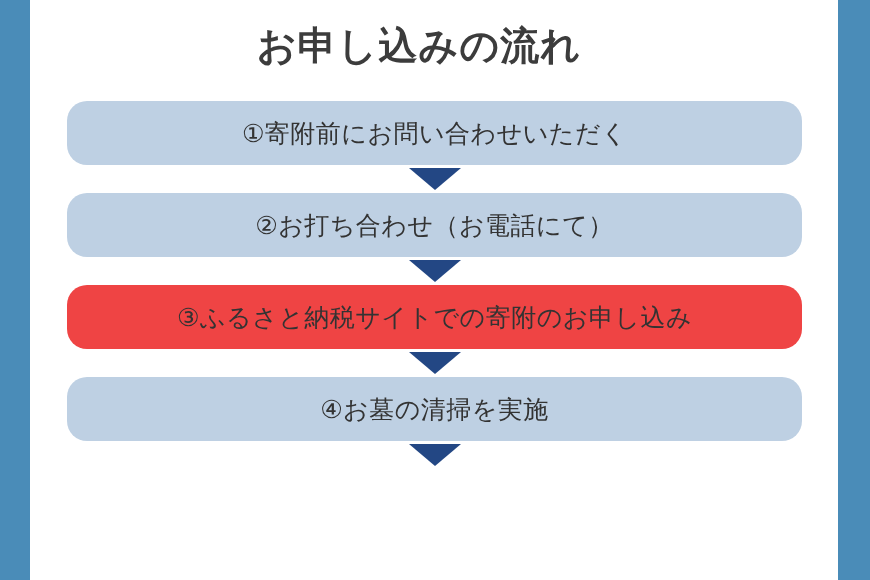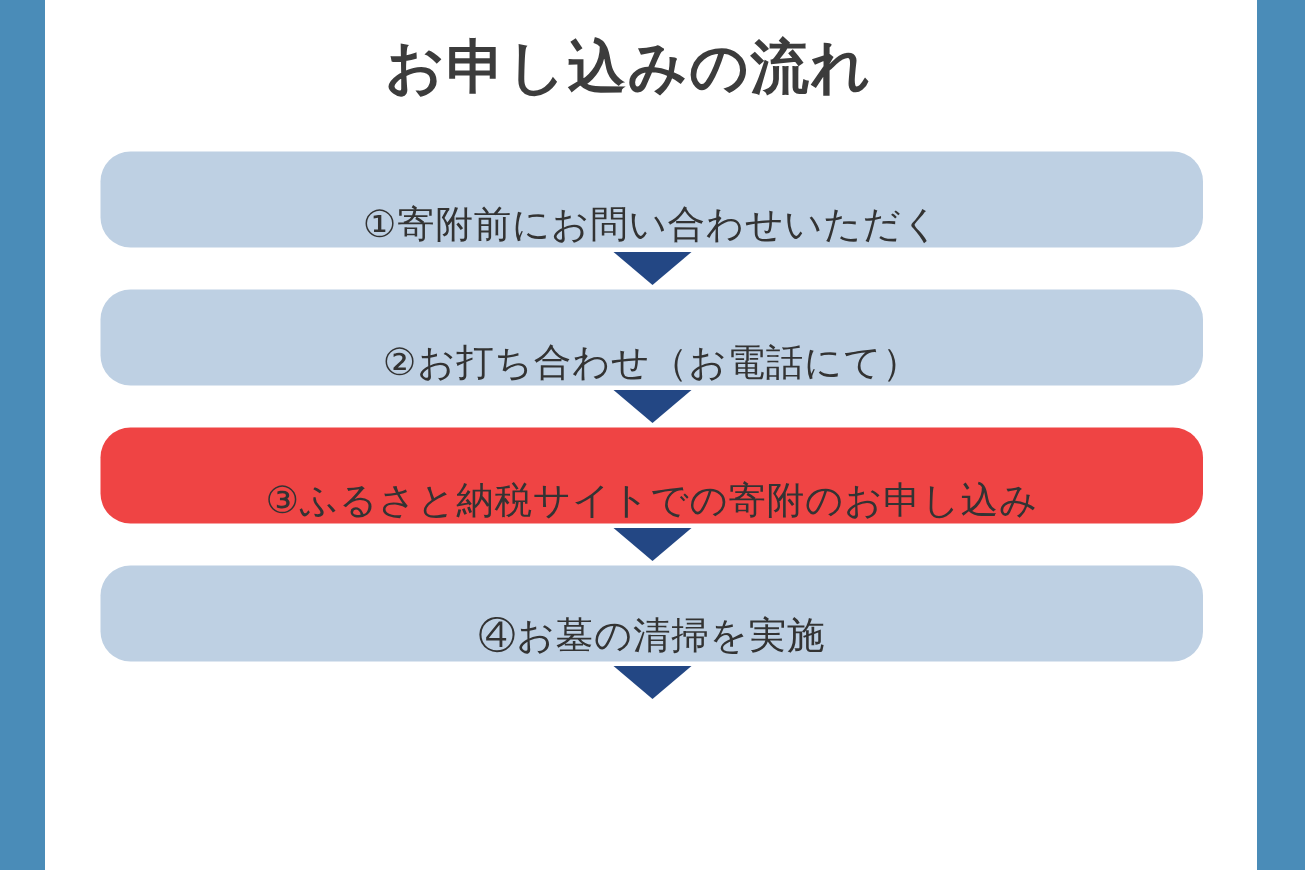--- a/index.html
+++ b/index.html
@@ -62,21 +62,21 @@
 
   .step-box {
     position: relative;
     width: 735px;
     background: #bed0e3;
     border-radius: 20px;
     box-sizing: border-box;
     display: flex;
     flex-direction: column;
     align-items: center;
-    justify-content: flex-end;
+    justify-content: center;
   }
 
   .step-box.h1 { height: 64px; }
 
   .step-label {
     font-size: 25px;
     font-weight: 500;
     color: #333333;
     letter-spacing: 0.5px;
     line-height: 1.15;
@@ -143,21 +143,21 @@
 
       <div class="step-box h1" style="background: #ef4444;">
         <div class="step-label" style="color: rgb(51, 51, 51);">③ふるさと納税サイトでの寄附のお申し込み</div>
       </div>
 
       <div class="arrow-wrap">
         <div class="arrow-down" style="border-top-color: rgb(35, 71, 132);"></div>
       </div>
 
       <div class="step-box h1" style="background: rgb(190, 208, 227);">
-        <div class="step-label" style="color: rgb(51, 51, 51); font-family: Liberation Mono, monospace;">④お墓の清掃を実施</div>
+        <div class="step-label" style="color: rgb(51, 51, 51);">④お墓の清掃を実施</div>
       </div>
 
       <div class="arrow-wrap">
         <div class="arrow-down" style="border-top-color: rgb(35, 71, 132);"></div>
       </div>
 
 
     </div>
   </div>
 </div>

